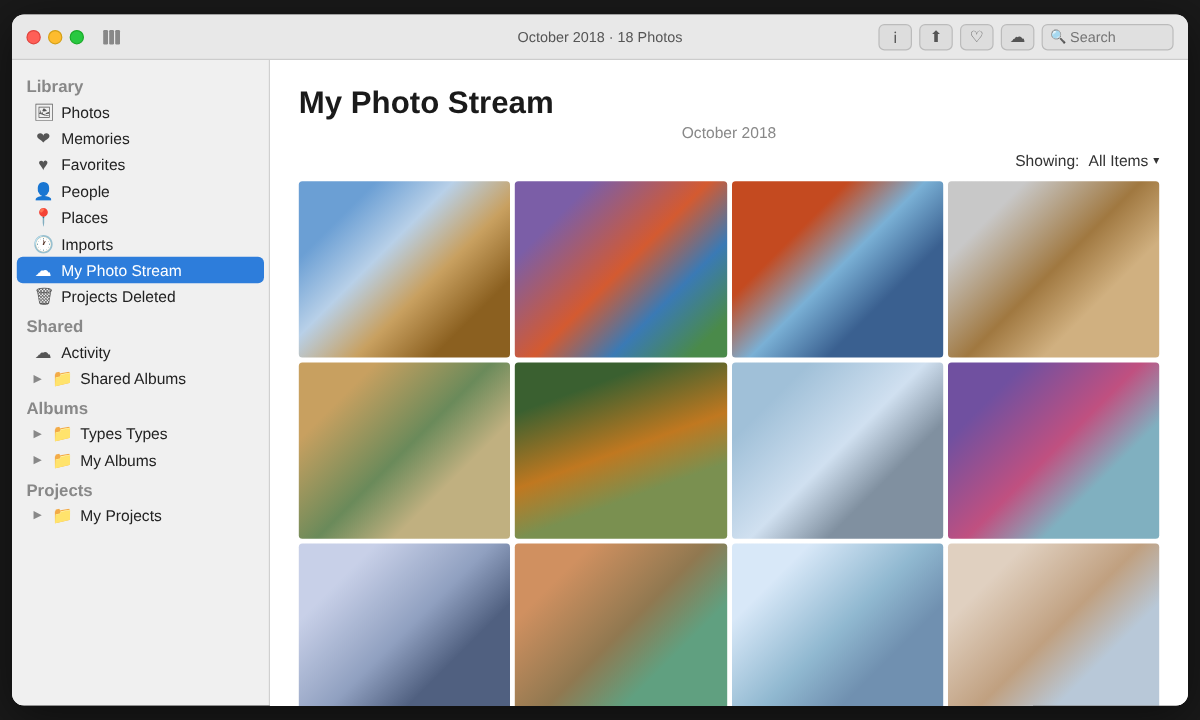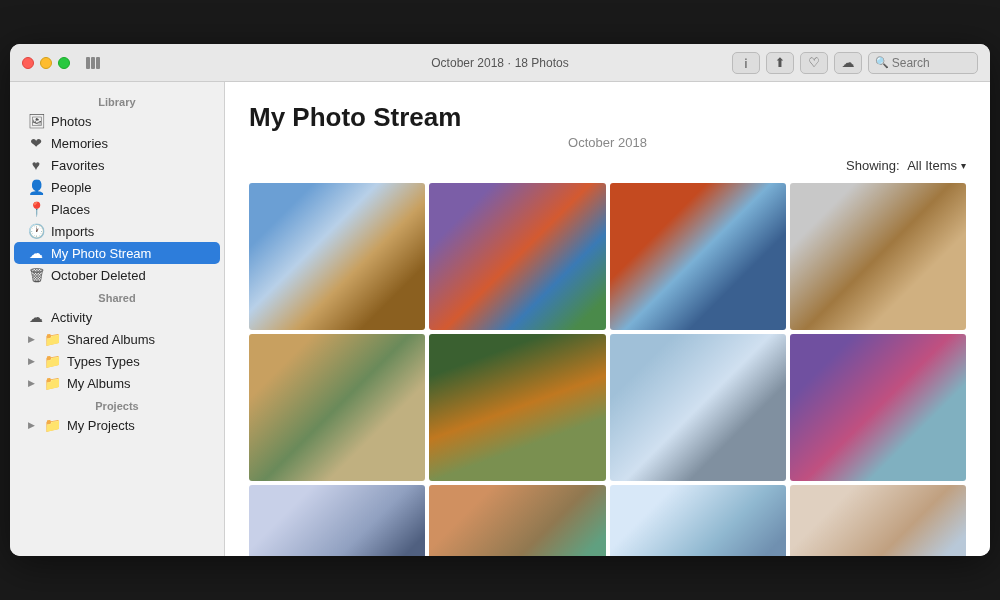--- a/index.html
+++ b/index.html
@@ -8,21 +8,21 @@
       background: #1a1a1a;
       display: flex;
       justify-content: center;
       align-items: center;
       width: 1000px;
       height: 600px;
       overflow: hidden;
     }
     .window {
       width: 980px;
-      height: 512px;
+      height: 576px;
       background: #f0f0f0;
       border-radius: 10px;
       overflow: hidden;
       box-shadow: 0 8px 40px rgba(0,0,0,0.5);
       display: flex;
       flex-direction: column;
     }
     .titlebar {
       height: 38px;
       background: #e8e8e8;
@@ -120,26 +120,25 @@
     }
     .sidebar {
       width: 215px;
       background: #f0f0f0;
       border-right: 1px solid #d0d0d0;
       overflow-y: auto;
       flex-shrink: 0;
       padding: 8px 0;
     }
     .sidebar-section-label {
-      font-size: 11px;
+      font-size: 14px;
       font-weight: 600;
       color: #888;
       padding: 6px 12px 2px 12px;
       text-transform: none;
-      text-align: center;
     }
     .sidebar-item {
       display: flex;
       align-items: center;
       padding: 3px 10px 3px 14px;
       cursor: pointer;
       border-radius: 5px;
       margin: 0 4px;
       font-size: 13px;
       color: #222;
@@ -289,35 +288,36 @@
       <div class="sidebar-item">
         <span class="sidebar-icon">🕐</span>
         <span>Imports</span>
       </div>
       <div class="sidebar-item active">
         <span class="sidebar-icon">☁</span>
         <span>My Photo Stream</span>
       </div>
       <div class="sidebar-item">
         <span class="sidebar-icon">🗑</span>
-        <span>October Deleted</span>
+        <span>Projects Deleted</span>
       </div>
 
       <div class="sidebar-section-label">Shared</div>
 
       <div class="sidebar-item">
         <span class="sidebar-icon">☁</span>
         <span>Activity</span>
       </div>
       <div class="sidebar-item">
         <span class="sidebar-expand">▶</span>
         <span class="sidebar-icon">📁</span>
         <span>Shared Albums</span>
       </div>
 
+      <div class="sidebar-section-label">Albums</div>
 
       <div class="sidebar-item">
         <span class="sidebar-expand">▶</span>
         <span class="sidebar-icon">📁</span>
         <span>Types Types</span>
       </div>
       <div class="sidebar-item">
         <span class="sidebar-expand">▶</span>
         <span class="sidebar-icon">📁</span>
         <span>My Albums</span>

